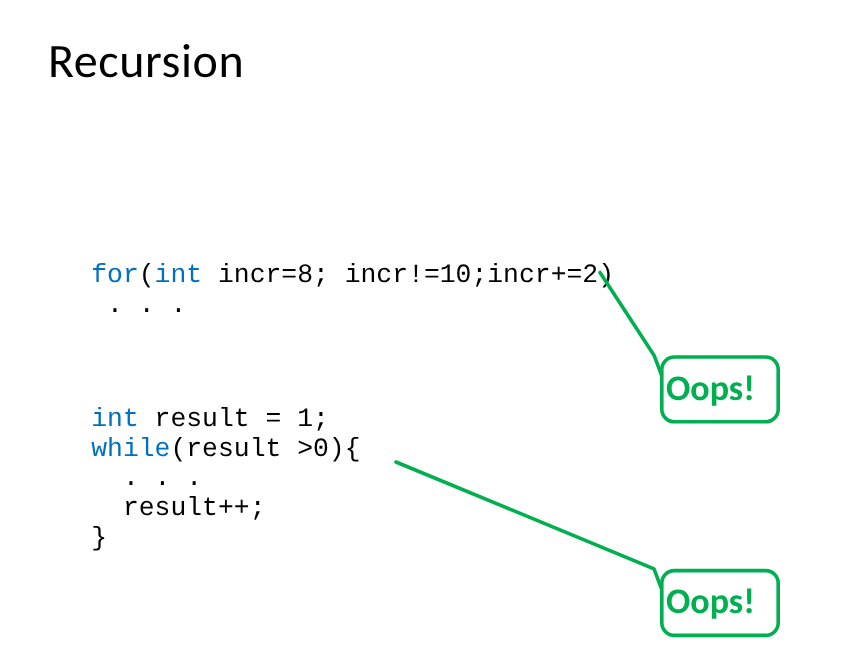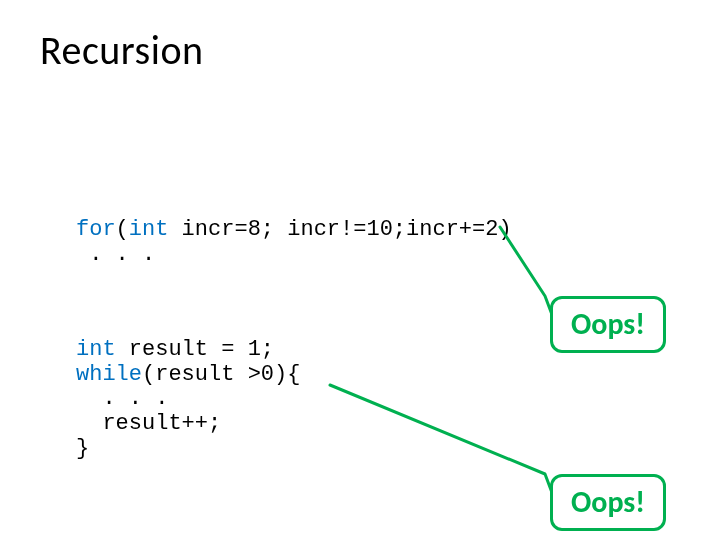--- a/index.html
+++ b/index.html
@@ -48,21 +48,21 @@
   }
   .code1 { top: 218px; }
   .code2 { top: 338px; }
   .kw { color: #0070c0; }
 
   .callout {
     position: absolute;
     background: #fff;
     border: 3px solid #00b050;
     border-radius: 12px;
-    padding: 6px 18px 8px 18px;
+    padding: 6px 18px 8px 2px;
     font-size: 30px;
     font-weight: 700;
     color: #00b050;
     box-sizing: border-box;
   }
   .callout1 { top: 296px; left: 550px; }
   .callout2 { top: 474px; left: 550px; }
 
   svg.connector {
     position: absolute;

